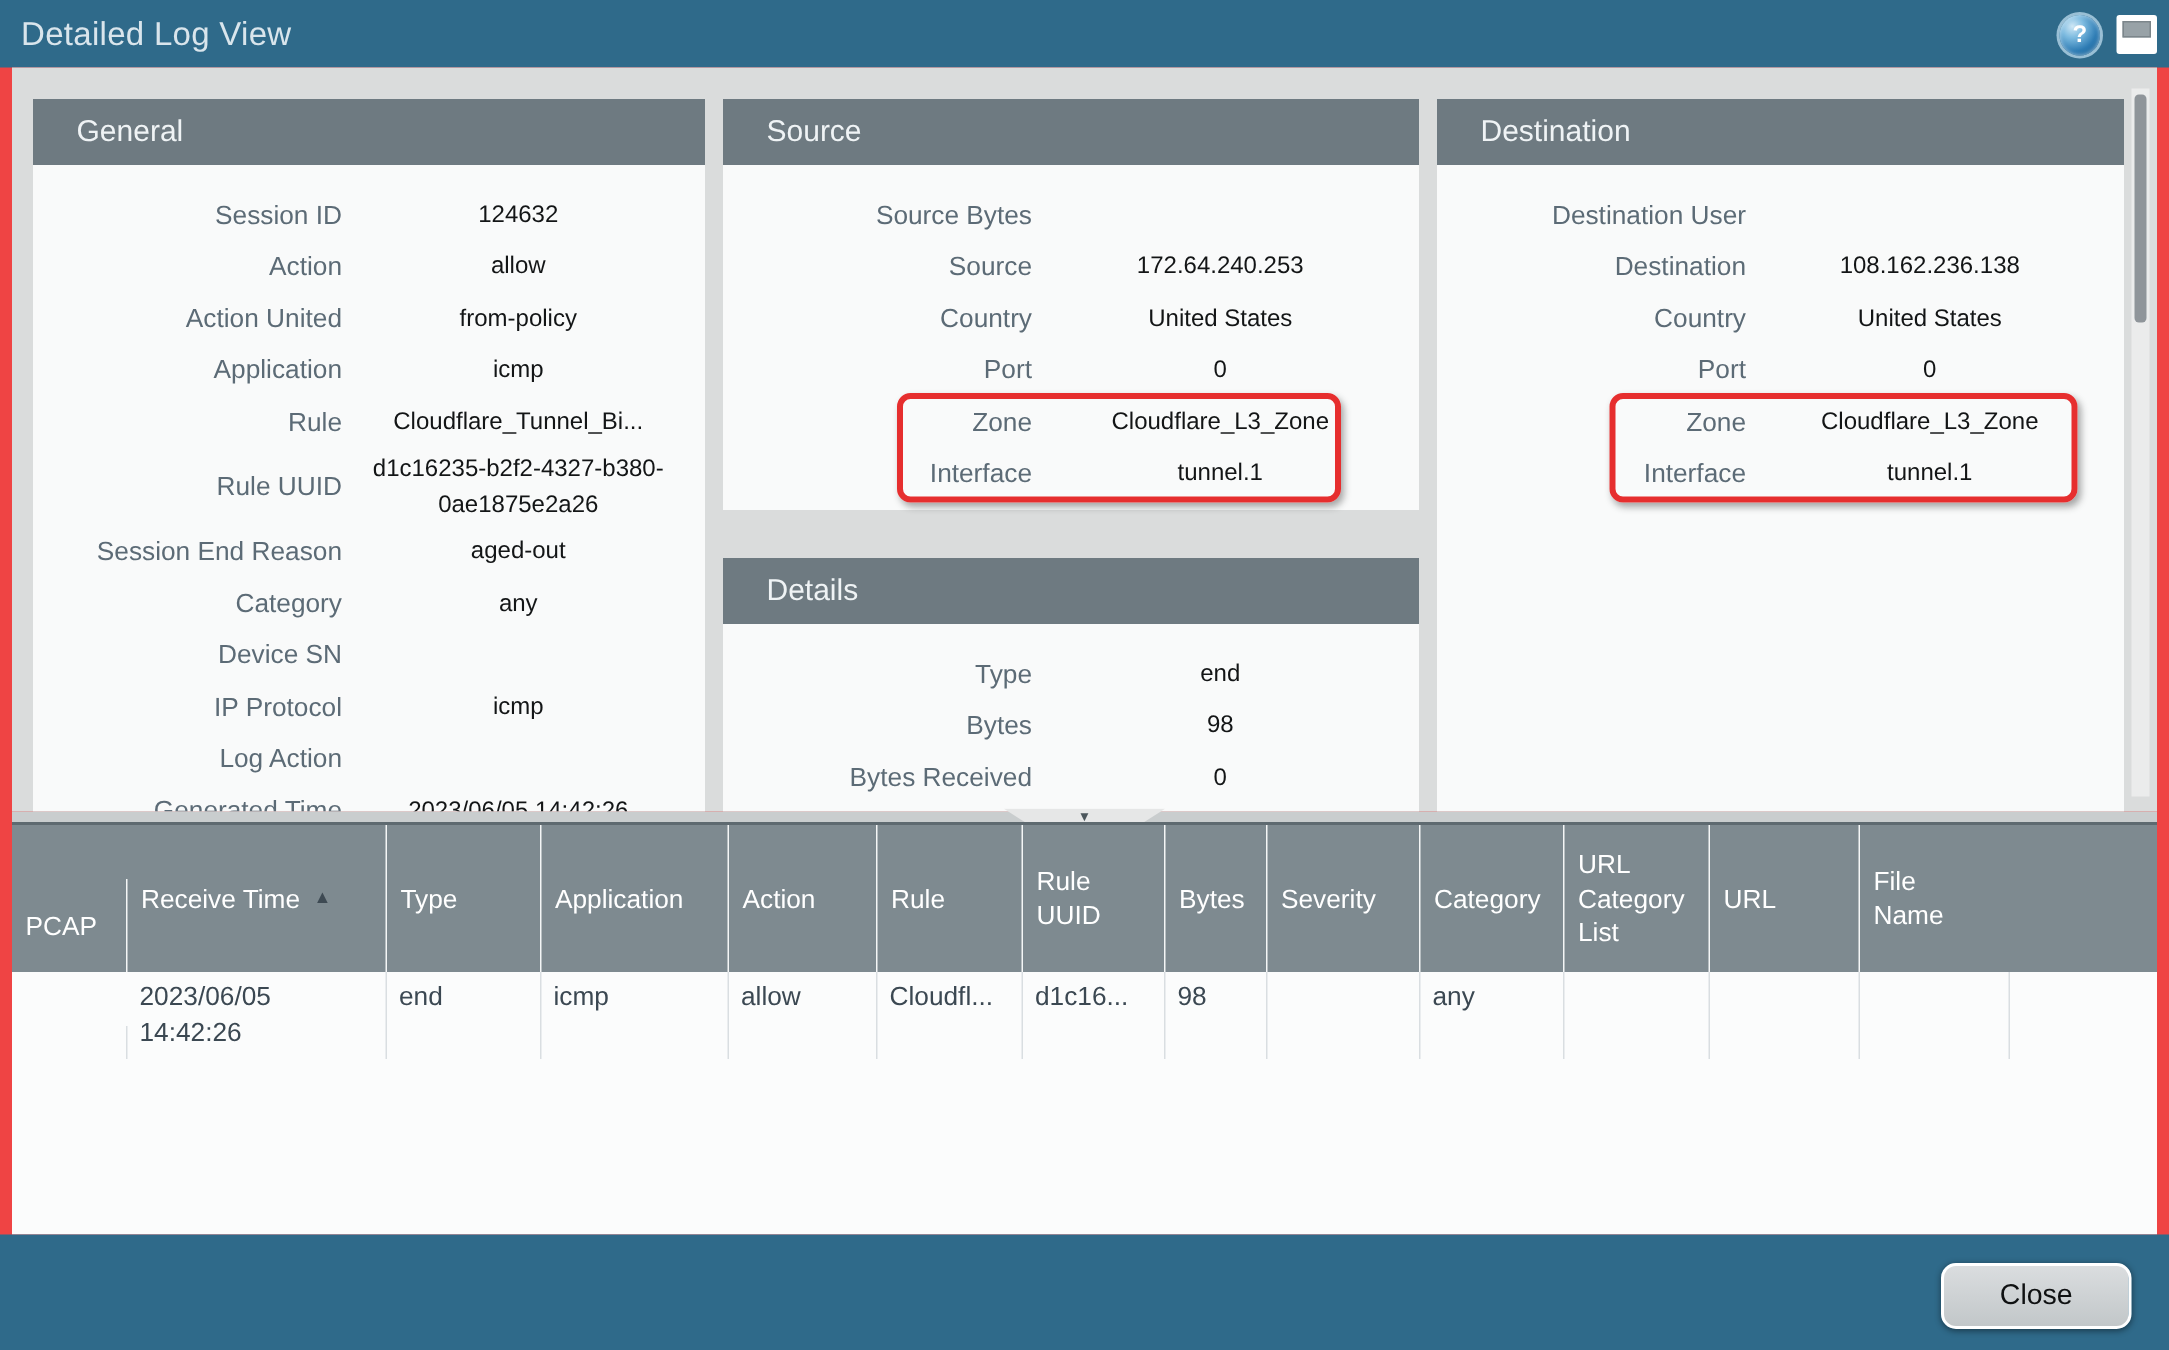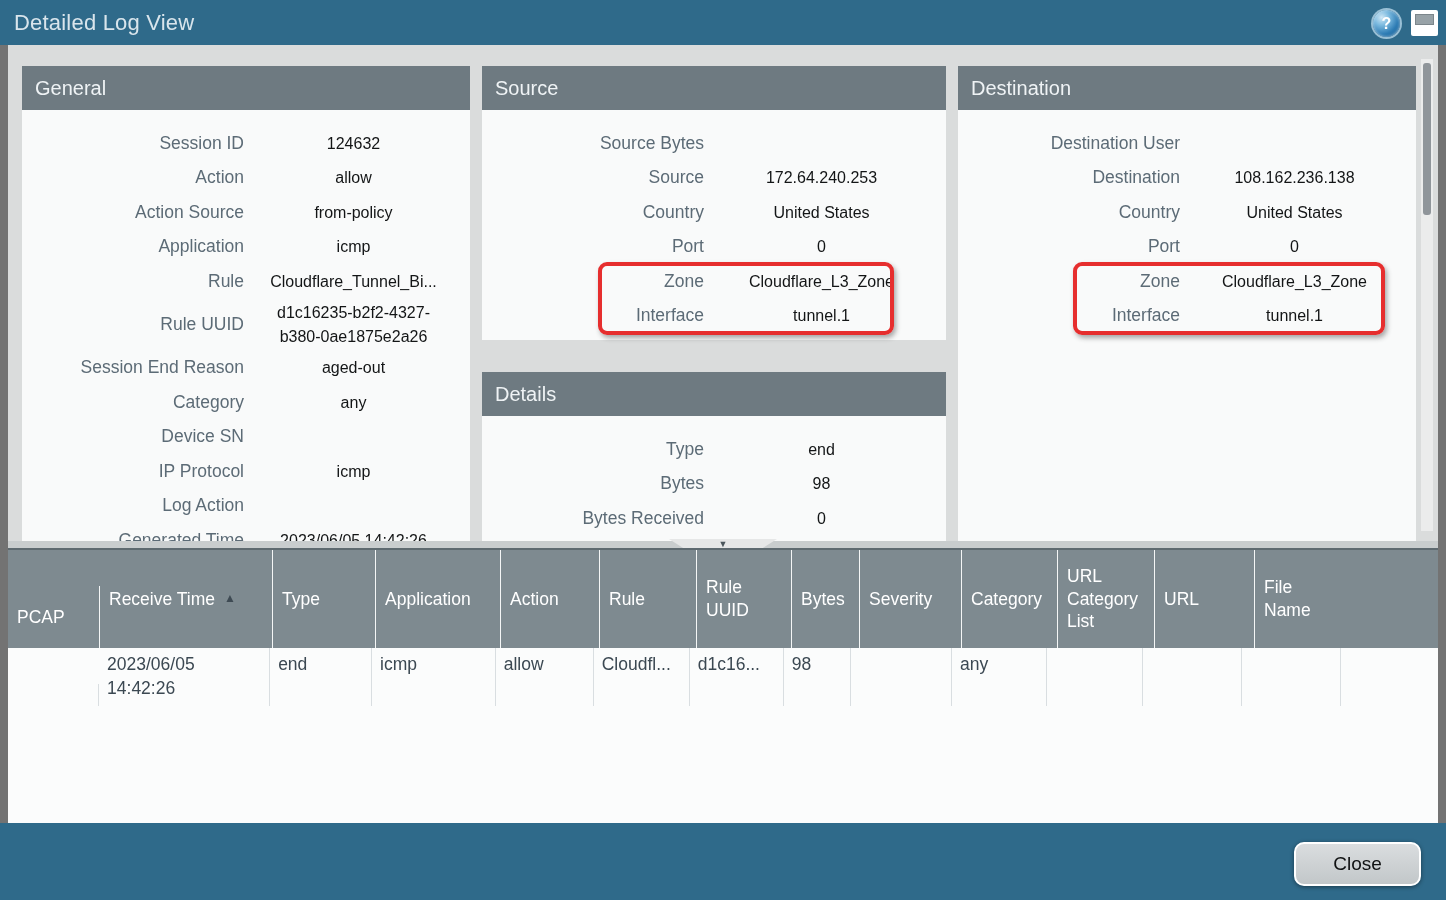--- a/index.html
+++ b/index.html
@@ -1,38 +1,38 @@
 <!DOCTYPE html>
 <html><head>
 <meta charset="utf-8">
 <style>
   * { margin:0; padding:0; box-sizing:border-box; }
   html,body { width:1446px; height:900px; }
   body { font-family:"Liberation Sans","DejaVu Sans",sans-serif; }
 
-  .app { position:relative; width:1446px; height:900px; background:#737373; overflow:hidden; }
+  .app { position:relative; width:1446px; height:900px; background:#ef4444; overflow:hidden; }
 
   
   .titlebar { position:absolute; top:0; left:0; right:0; height:45px; background:#2f6a8a; }
   .title { position:absolute; left:14px; top:0; line-height:46px; font-size:22px; color:#d9e5ec; letter-spacing:.2px; }
   .help-icon { position:absolute; top:10px; right:46px; width:27px; height:27px; border-radius:50%;
     background:radial-gradient(circle at 32% 28%, #cfe7f5 0%, #7dbbe0 28%, #2e7cb4 62%, #14598c 100%);
     box-shadow:0 0 0 2px rgba(190,220,238,.75), inset 0 0 3px rgba(255,255,255,.6);
     display:flex; align-items:center; justify-content:center; cursor:pointer; }
   .help-icon span { color:#ffffff; font-size:16px; font-weight:bold; }
   .win-icon { position:absolute; top:10px; right:8px; width:27px; height:26px; background:#ffffff;
     border-radius:2px; padding:4px 4px 5px 4px; cursor:pointer; }
   .win-icon .win-inner { width:100%; height:11px; background:#98a2a7; border:1px solid #7c868b; }
 
   
   .top-section { position:absolute; top:45px; left:8px; right:8px; height:496px; background:#dadcdc; overflow:hidden; }
 
   .panel { position:absolute; background:#f9fafa; }
-  .panel-header { height:44px; background:#6e7a81; color:#eff3f5; font-size:20px; display:flex; align-items:center; padding-left:13px;text-align:right; }
-  .panel-body { position:relative; padding-top:16px;margin-left:16px; }
+  .panel-header { height:44px; background:#6e7a81; color:#eff3f5; font-size:20px; display:flex; align-items:center; padding-left:29px;text-align:right; }
+  .panel-body { position:relative; padding-top:16px; }
 
   .p-general { left:14px; top:21px; width:448px; height:620px; }
   .p-source { left:474px; top:21px; width:464px; height:274px; }
   .p-details { left:474px; top:327px; width:464px; height:620px; }
   .p-destination { left:950px; top:21px; width:458px; height:620px; }
 
   .frow { display:flex; align-items:center; min-height:34.5px; }
   .frow.tall { min-height:52px; }
   .flabel { width:206px; text-align:right; color:#5c6b76; font-size:17.5px; flex:none; line-height:1.2; }
   .fvalue { margin-left:17px; flex:1; color:#131516; font-size:16px; line-height:1.45;
@@ -57,21 +57,21 @@
   .thead { position:absolute; top:548px; left:8px; right:8px; height:100px; background:#7e8a90;
     border-top:2px solid #5e6a70; display:flex; }
   .hc { border-right:1px solid #f4f6f6; color:#ffffff; font-size:17.5px; display:flex; align-items:center;
     padding:0 9px; white-space:pre-line; line-height:1.3; cursor:pointer; }
   .hc .sort-arrow { margin-left:9px; font-size:12px; color:#3e4a53; }
 
   .tbody { position:absolute; top:648px; left:8px; right:8px; bottom:77px; background:#fbfcfc; }
   .trow { display:flex; height:58px; }
   .tc { border-right:1px solid #d9dee1; color:#3b4852; font-size:17.5px; padding:5px 8px 0 8px; line-height:1.35; }
 
-  .c0{width:92px;margin-top:36px;} .c1{width:173px;} .c2{width:103px;} .c3{width:125px;} .c4{width:99px;}
+  .c0{width:77px;margin-top:36px;} .c1{width:173px;} .c2{width:103px;} .c3{width:125px;} .c4{width:99px;}
   .c5{width:97px;} .c6{width:95px;} .c7{width:68px;} .c8{width:102px;} .c9{width:96px;}
   .c10{width:97px;} .c11{width:100px;} .c12{width:100px;} .c13{width:98px; border-right:none;}
 
   
   .footer { position:absolute; left:0; right:0; bottom:0; height:77px; background:#2f6a8a;margin-top:14px; }
   .close-btn { position:absolute; right:25px; top:19px; width:127px; height:44px;
     background:linear-gradient(#dadddf,#c2c7c9); border:2px solid #ffffff; border-radius:10px;
     box-shadow:0 1px 4px rgba(0,0,0,.45); font-family:inherit; font-size:19px; color:#0f1112; cursor:pointer; }
 </style>
 </head>
@@ -96,21 +96,21 @@
       <div class="panel-body">
         <div class="frow">
             <div class="flabel">Session ID</div>
             <div class="fvalue">124632</div>
           </div>
         <div class="frow">
             <div class="flabel">Action</div>
             <div class="fvalue">allow</div>
           </div>
         <div class="frow">
-            <div class="flabel">Action Source</div>
+            <div class="flabel">Action United</div>
             <div class="fvalue">from-policy</div>
           </div>
         <div class="frow">
             <div class="flabel">Application</div>
             <div class="fvalue">icmp</div>
           </div>
         <div class="frow">
             <div class="flabel">Rule</div>
             <div class="fvalue">Cloudflare_Tunnel_Bi...</div>
           </div>

